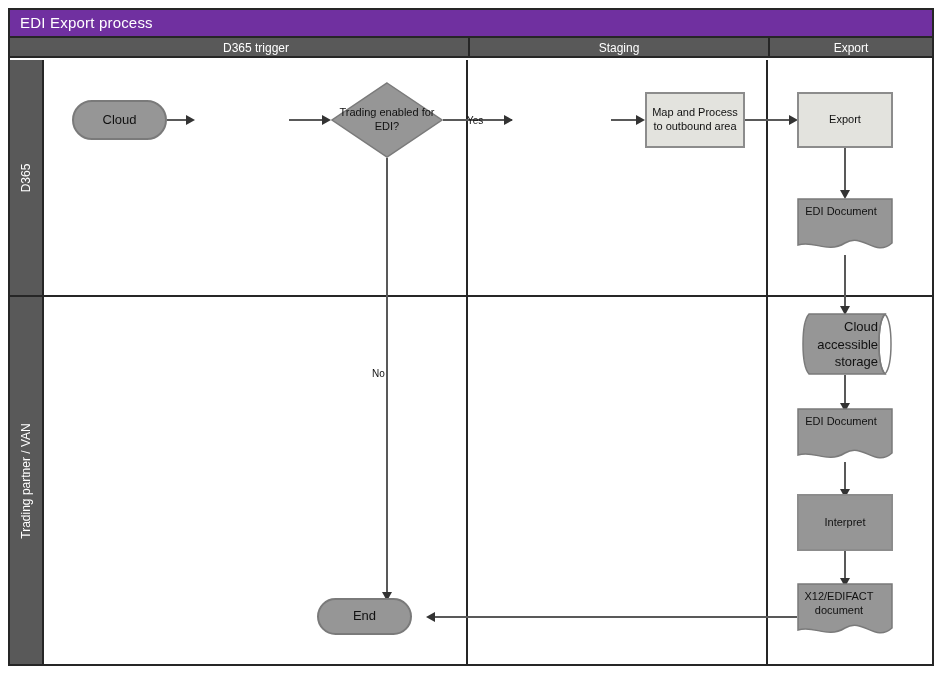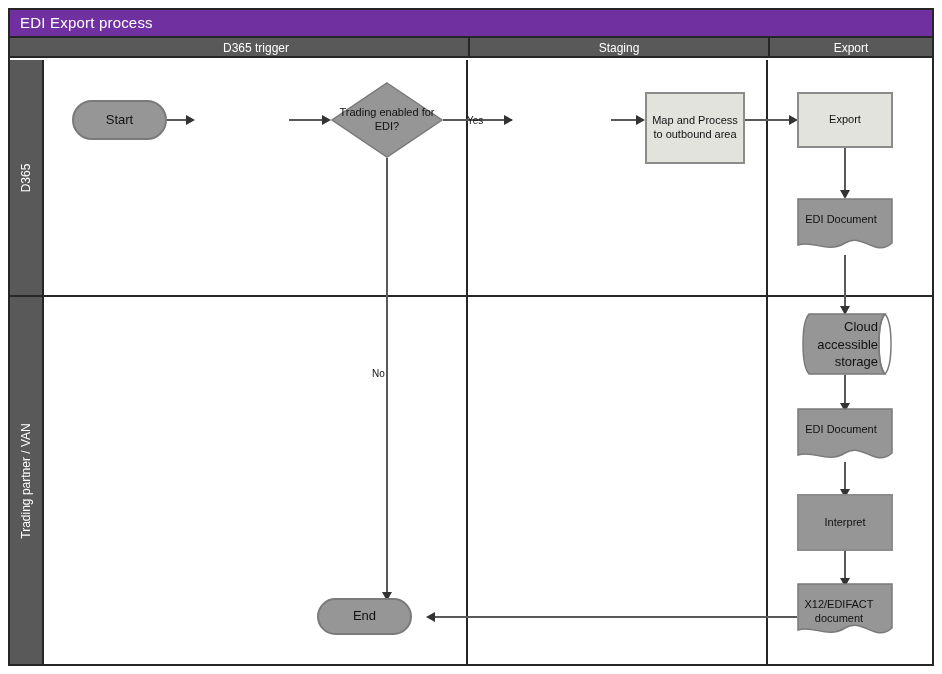--- a/index.html
+++ b/index.html
@@ -38,21 +38,21 @@
   .proc-gray{background:#969696;border:2px solid #8C8C8C;}
   .term{background:#969696;border:2px solid #7A7A7A;border-radius:22px;font-size:13px;}
 
   .diamond{position:absolute;}
   .diamond svg{position:absolute;left:0;top:0;}
   .diamond .lbl{position:absolute;left:0;top:0;width:100%;height:100%;display:flex;align-items:center;
                 justify-content:center;text-align:center;font-size:11px;color:#111;line-height:1.25;}
 
   .docshape{position:absolute;}
   .docshape svg{position:absolute;left:0;top:0;}
-  .docshape .lbl{position:absolute;left:0;right:8px;top:6px;text-align:center;font-size:11px;color:#111;line-height:1.3;margin-top:8px;}
+  .docshape .lbl{position:absolute;left:0;right:8px;top:6px;text-align:center;font-size:11px;color:#111;line-height:1.3;}
 
   .cyl{position:absolute;}
   .cyl svg{position:absolute;left:0;top:0;}
   .cyl .lbl{position:absolute;left:10px;right:22px;top:50%;transform:translateY(-50%);text-align:right;
             font-size:13px;color:#111;line-height:1.35;}
 
   
   .conn{position:absolute;background:#595959;}
   .conn.h{height:1.5px;}
   .conn.v{width:1.5px;}
@@ -84,21 +84,21 @@
   </div>
   <div class="lanehdr" style="top:297px;height:367px;">
     <span>Trading partner / VAN</span>
   </div>
 
   <div class="hline" style="left:10px;top:295px;width:922px;height:2px;"></div>
 
   <div class="vline" style="left:466px;top:60px;height:604px;"></div>
   <div class="vline" style="left:766px;top:60px;height:604px;"></div>
 
-  <div class="node term" style="left:72px;top:100px;width:95px;height:40px;">Start</div>
+  <div class="node term" style="left:72px;top:100px;width:95px;height:40px;">Cloud</div>
   <div class="conn h" style="left:167px;top:119px;width:22px;"></div>
   <div class="arrow right" style="left:186px;top:115px;"></div>
 
   <div class="conn h" style="left:289px;top:119px;width:36px;"></div>
   <div class="arrow right" style="left:322px;top:115px;"></div>
 
   <div class="diamond" style="left:331px;top:82px;width:112px;height:76px;">
     <svg width="112" height="76" viewBox="0 0 112 76">
       <polygon points="56,1 111,38 56,75 1,38" fill="#969696" stroke="#7A7A7A" stroke-width="1.5"></polygon>
     </svg>
@@ -109,21 +109,21 @@
   <div class="elabel" style="left:467px;top:115px;">Yes</div>
   <div class="arrow right" style="left:504px;top:115px;"></div>
 
   <div class="conn v" style="left:386px;top:158px;height:437px;"></div>
   <div class="elabel" style="left:372px;top:368px;">No</div>
   <div class="arrow down" style="left:382px;top:592px;"></div>
 
   <div class="conn h" style="left:611px;top:119px;width:28px;"></div>
   <div class="arrow right" style="left:636px;top:115px;"></div>
 
-  <div class="node proc" style="left:645px;top:92px;width:100px;height:72px;padding:0 5px;">Map and Process to outbound area</div>
+  <div class="node proc" style="left:645px;top:92px;width:100px;height:56px;padding:0 5px;">Map and Process to outbound area</div>
   <div class="conn h" style="left:745px;top:119px;width:48px;"></div>
   <div class="arrow right" style="left:789px;top:115px;"></div>
 
   <div class="node proc" style="left:797px;top:92px;width:96px;height:56px;">Export</div>
   <div class="conn v" style="left:844px;top:148px;height:46px;"></div>
   <div class="arrow down" style="left:840px;top:190px;"></div>
 
   <div class="docshape" style="left:797px;top:198px;width:96px;height:57px;">
     <svg width="96" height="57" viewBox="0 0 96 57">
       <path d="M1,1 L95,1 L95,45 C78,60 66,34 48,45 C30,56 18,42 1,47 Z" fill="#969696" stroke="#7A7A7A" stroke-width="1.5"></path>

